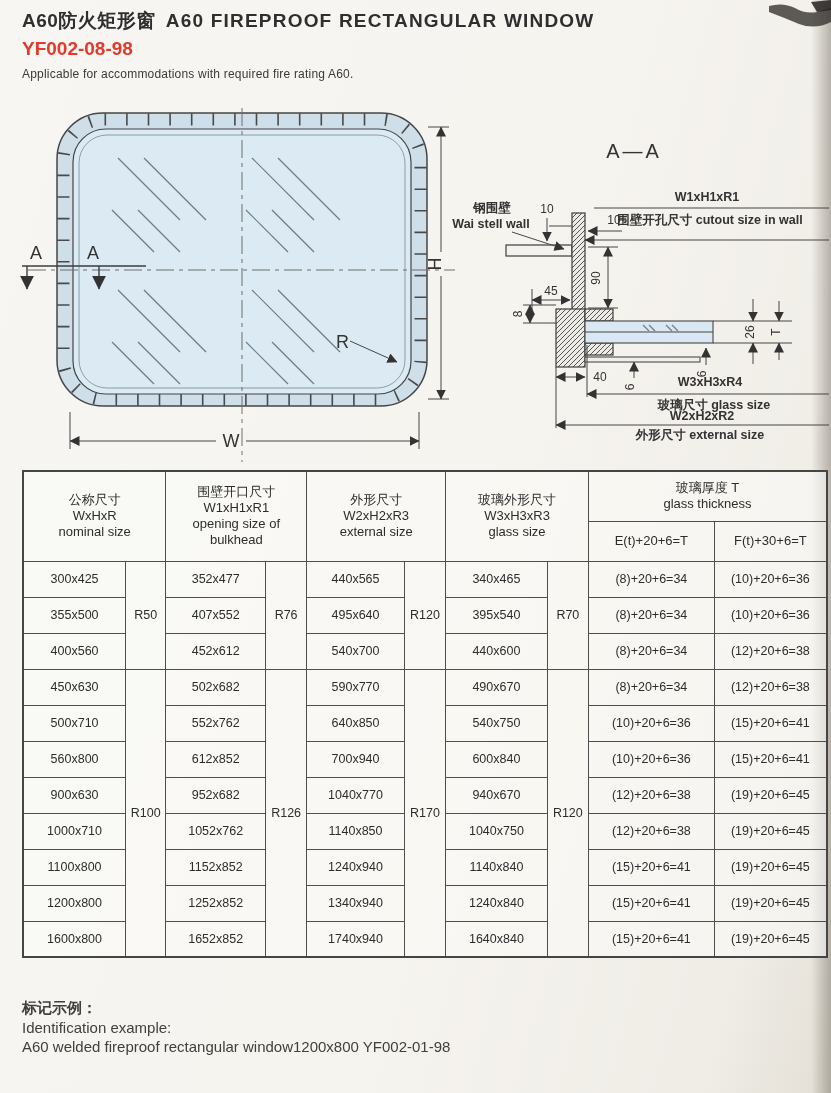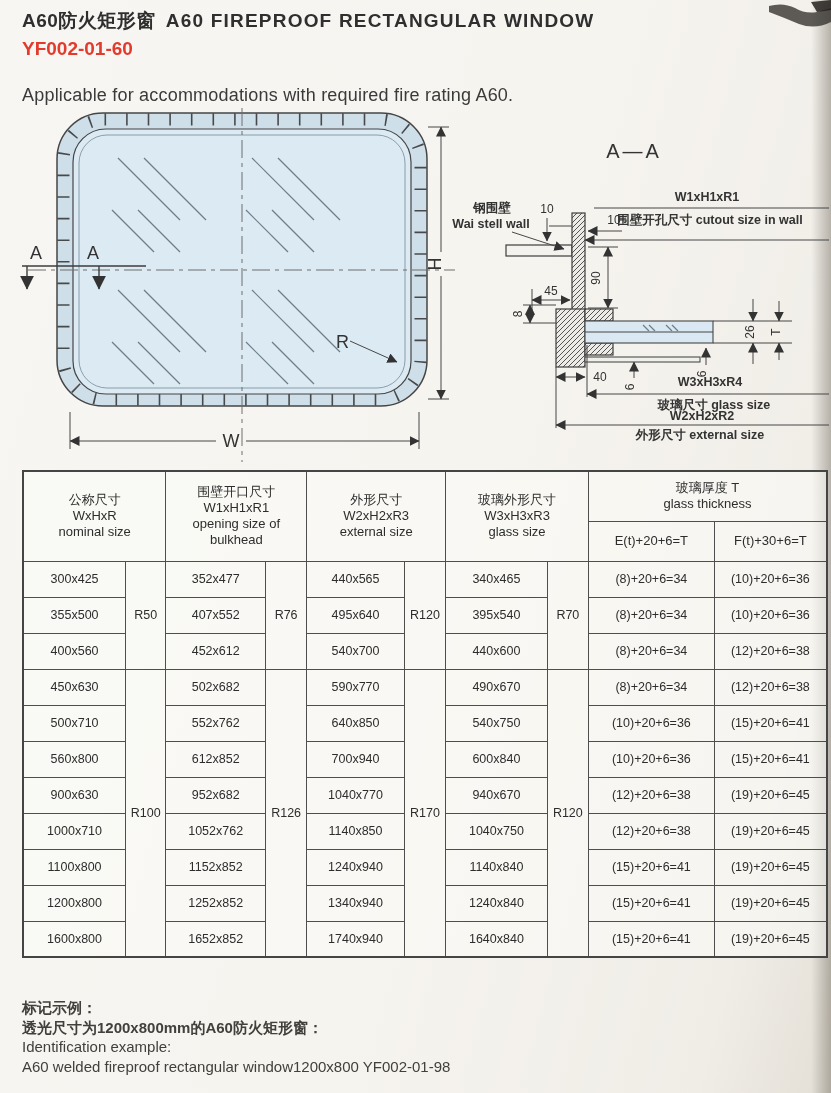--- a/index.html
+++ b/index.html
@@ -5,21 +5,21 @@
   html,body{margin:0;padding:0;background:#9a958e;}
   .page{position:relative;width:831px;height:1093px;overflow:hidden;
         background:linear-gradient(105deg,#f8f6f3 0%,#f6f4ef 55%,#f0ede7 88%,#e3dfd6 100%);
         font-family:"Liberation Sans",sans-serif;}
   .edge-shadow{position:absolute;right:0;top:0;width:20px;height:100%;
         background:linear-gradient(to right,rgba(100,92,80,0),rgba(100,92,80,.42));}
   .hdr-title{position:absolute;left:22px;top:8px;font-size:19px;font-weight:700;color:#2f2f2f;letter-spacing:.5px;white-space:nowrap;}
   .hdr-title .en{margin-left:10px;letter-spacing:1.2px;}
   .model{position:absolute;left:22px;top:38px;font-size:19px;font-weight:700;color:#e23a2c;}
   .desc-zh{position:absolute;left:22px;top:62px;font-size:15px;font-weight:700;color:#3a3a3a;}
-  .desc-en{position:absolute;left:22px;top:85px;font-size:18px;font-weight:500;color:#3a3a3a;letter-spacing:.2px;}
+  .desc-en{position:absolute;left:22px;top:67px;font-size:12px;font-weight:500;color:#3a3a3a;letter-spacing:.2px;}
 
   .drawing{position:absolute;left:0;top:95px;}
   .drawing text{fill:#333;font-family:"Liberation Sans",sans-serif;}
   .dim{font-size:12px;}
   .big{font-size:18px;}
   .code{font-size:12.5px;font-weight:700;}
   .lbl{font-size:12.5px;font-weight:700;}
   .thin{stroke:#474747;stroke-width:1;fill:none;}
   .med{stroke:#3d3d3d;stroke-width:1.4;fill:none;}
   .cl{stroke:#6f6f6f;stroke-width:1;stroke-dasharray:18 5 4 5;fill:none;}
@@ -41,21 +41,21 @@
 </style>
 </head>
 <body>
 
 <div class="page">
   <div class="edge-shadow"></div>
 
   <div class="hdr-title">
     <span>A60防火矩形窗</span><span class="en">A60 FIREPROOF RECTANGULAR WINDOW</span>
   </div>
-  <div class="model">YF002-01-60</div>
+  <div class="model">YF002-08-98</div>
   <div class="desc-en">Applicable for accommodations with required fire rating A60.</div>
 
   <svg class="drawing" width="831" height="377" viewBox="0 95 831 377">
     <defs>
       <pattern id="steelHatch" patternUnits="userSpaceOnUse" width="5" height="5">
         <rect width="5" height="5" fill="#edebe6"></rect>
         <path d="M0 5 L5 0" stroke="#555" stroke-width="1"></path>
       </pattern>
       <marker id="ah" viewBox="0 0 10 10" refX="9.5" refY="5" markerWidth="10" markerHeight="10" orient="auto-start-reverse">
         <path d="M0 0 L10 5 L0 10 z" fill="#333"></path>
@@ -328,21 +328,20 @@
           <td>1740x940</td>
           <td>1640x840</td>
           <td>(15)+20+6=41</td>
           <td>(19)+20+6=45</td>
         </tr>
       </tbody>
   </table>
 
   <div class="notes">
     <div class="zh">标记示例：</div>
-    <div class="zh">透光尺寸为1200x800mm的A60防火矩形窗：</div>
     <div class="en">Identification example:</div>
     <div class="en">A60 welded fireproof rectangular window1200x800 YF002-01-98</div>
   </div>
 
   <svg width="80" height="34" viewBox="0 0 80 34" style="position:absolute;right:0;top:0;">
     <path d="M18 6 q14 -4 26 2 q10 6 22 4 l14 -4 l0 14 q-16 8 -32 2 q-14 -6 -30 -12 z" fill="#32302c" opacity=".78"></path>
     <path d="M60 2 l20 -2 l0 10 l-14 2 z" fill="#23211e" opacity=".85"></path>
   </svg>
 </div>
 

